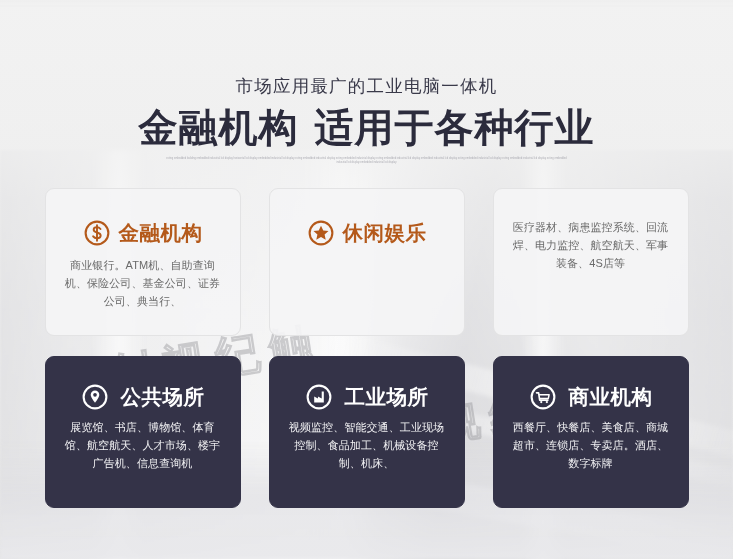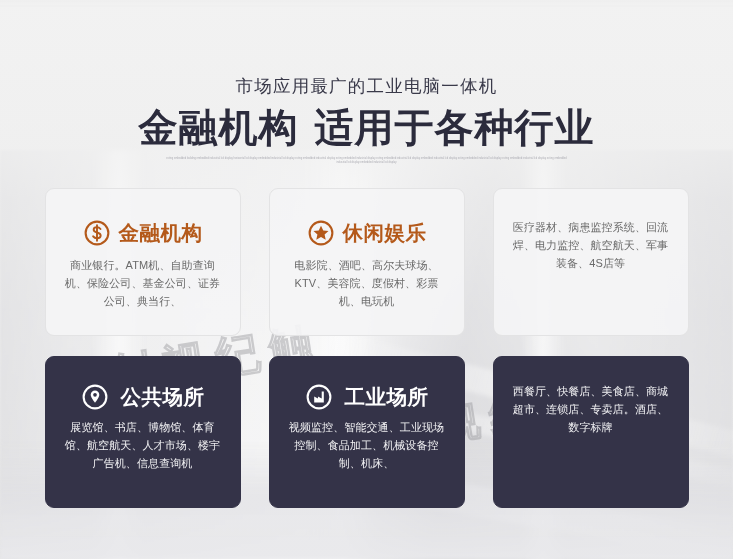--- a/index.html
+++ b/index.html
@@ -238,21 +238,20 @@
     </div>
 
     <div class="card light">
       <div class="card-head">
         <svg class="card-icon" viewBox="0 0 32 32">
           <circle cx="16" cy="16" r="13" class="icon-stroke-orange" stroke-width="2.4"></circle>
           <path d="M16 7.6l2.6 5.6 6 .6-4.5 4 1.3 6-5.4-3.2-5.4 3.2 1.3-6-4.5-4 6-.6z" class="icon-fill-orange"></path>
         </svg>
         <div class="card-title">休闲娱乐</div>
       </div>
-      <div class="card-body">电影院、酒吧、高尔夫球场、KTV、美容院、度假村、彩票机、电玩机</div>
     </div>
 
     <div class="card light">
       <div class="card-body">医疗器材、病患监控系统、回流焊、电力监控、航空航天、军事装备、4S店等</div>
     </div>
 
     <div class="card dark">
       <div class="card-head">
         <svg class="card-icon" viewBox="0 0 32 32">
           <circle cx="16" cy="16" r="13" class="icon-stroke-white" stroke-width="2.4"></circle>
@@ -269,17 +268,27 @@
         <svg class="card-icon" viewBox="0 0 32 32">
           <circle cx="16" cy="16" r="13" class="icon-stroke-white" stroke-width="2.4"></circle>
           <path d="M10.5 22.4v-7.1l4.3 2.5v-2.5l4.3 2.5V9.6h2.4v12.8z" class="icon-fill-white"></path>
         </svg>
         <div class="card-title">工业场所</div>
       </div>
       <div class="card-body">视频监控、智能交通、工业现场控制、食品加工、机械设备控制、机床、</div>
     </div>
 
     <div class="card dark">
+      <div class="card-head">
+        <svg class="card-icon" viewBox="0 0 32 32">
+          <circle cx="16" cy="16" r="13" class="icon-stroke-white" stroke-width="2.4"></circle>
+          <path d="M8.6 11.2h2.4l1.2 8.4h9.4" class="icon-stroke-white" stroke-width="1.9" stroke-linecap="round" stroke-linejoin="round"></path>
+          <path d="M12 13.3h11l-.9 4.3h-9.5" class="icon-stroke-white" stroke-width="1.7" stroke-linecap="round" stroke-linejoin="round"></path>
+          <circle cx="14" cy="21.8" r="1.3" class="icon-fill-white"></circle>
+          <circle cx="20.4" cy="21.8" r="1.3" class="icon-fill-white"></circle>
+        </svg>
+        <div class="card-title">商业机构</div>
+      </div>
       <div class="card-body">西餐厅、快餐店、美食店、商城超市、连锁店、专卖店。酒店、数字标牌</div>
     </div>
 
   </div>
 </div>
 
 </body></html>

